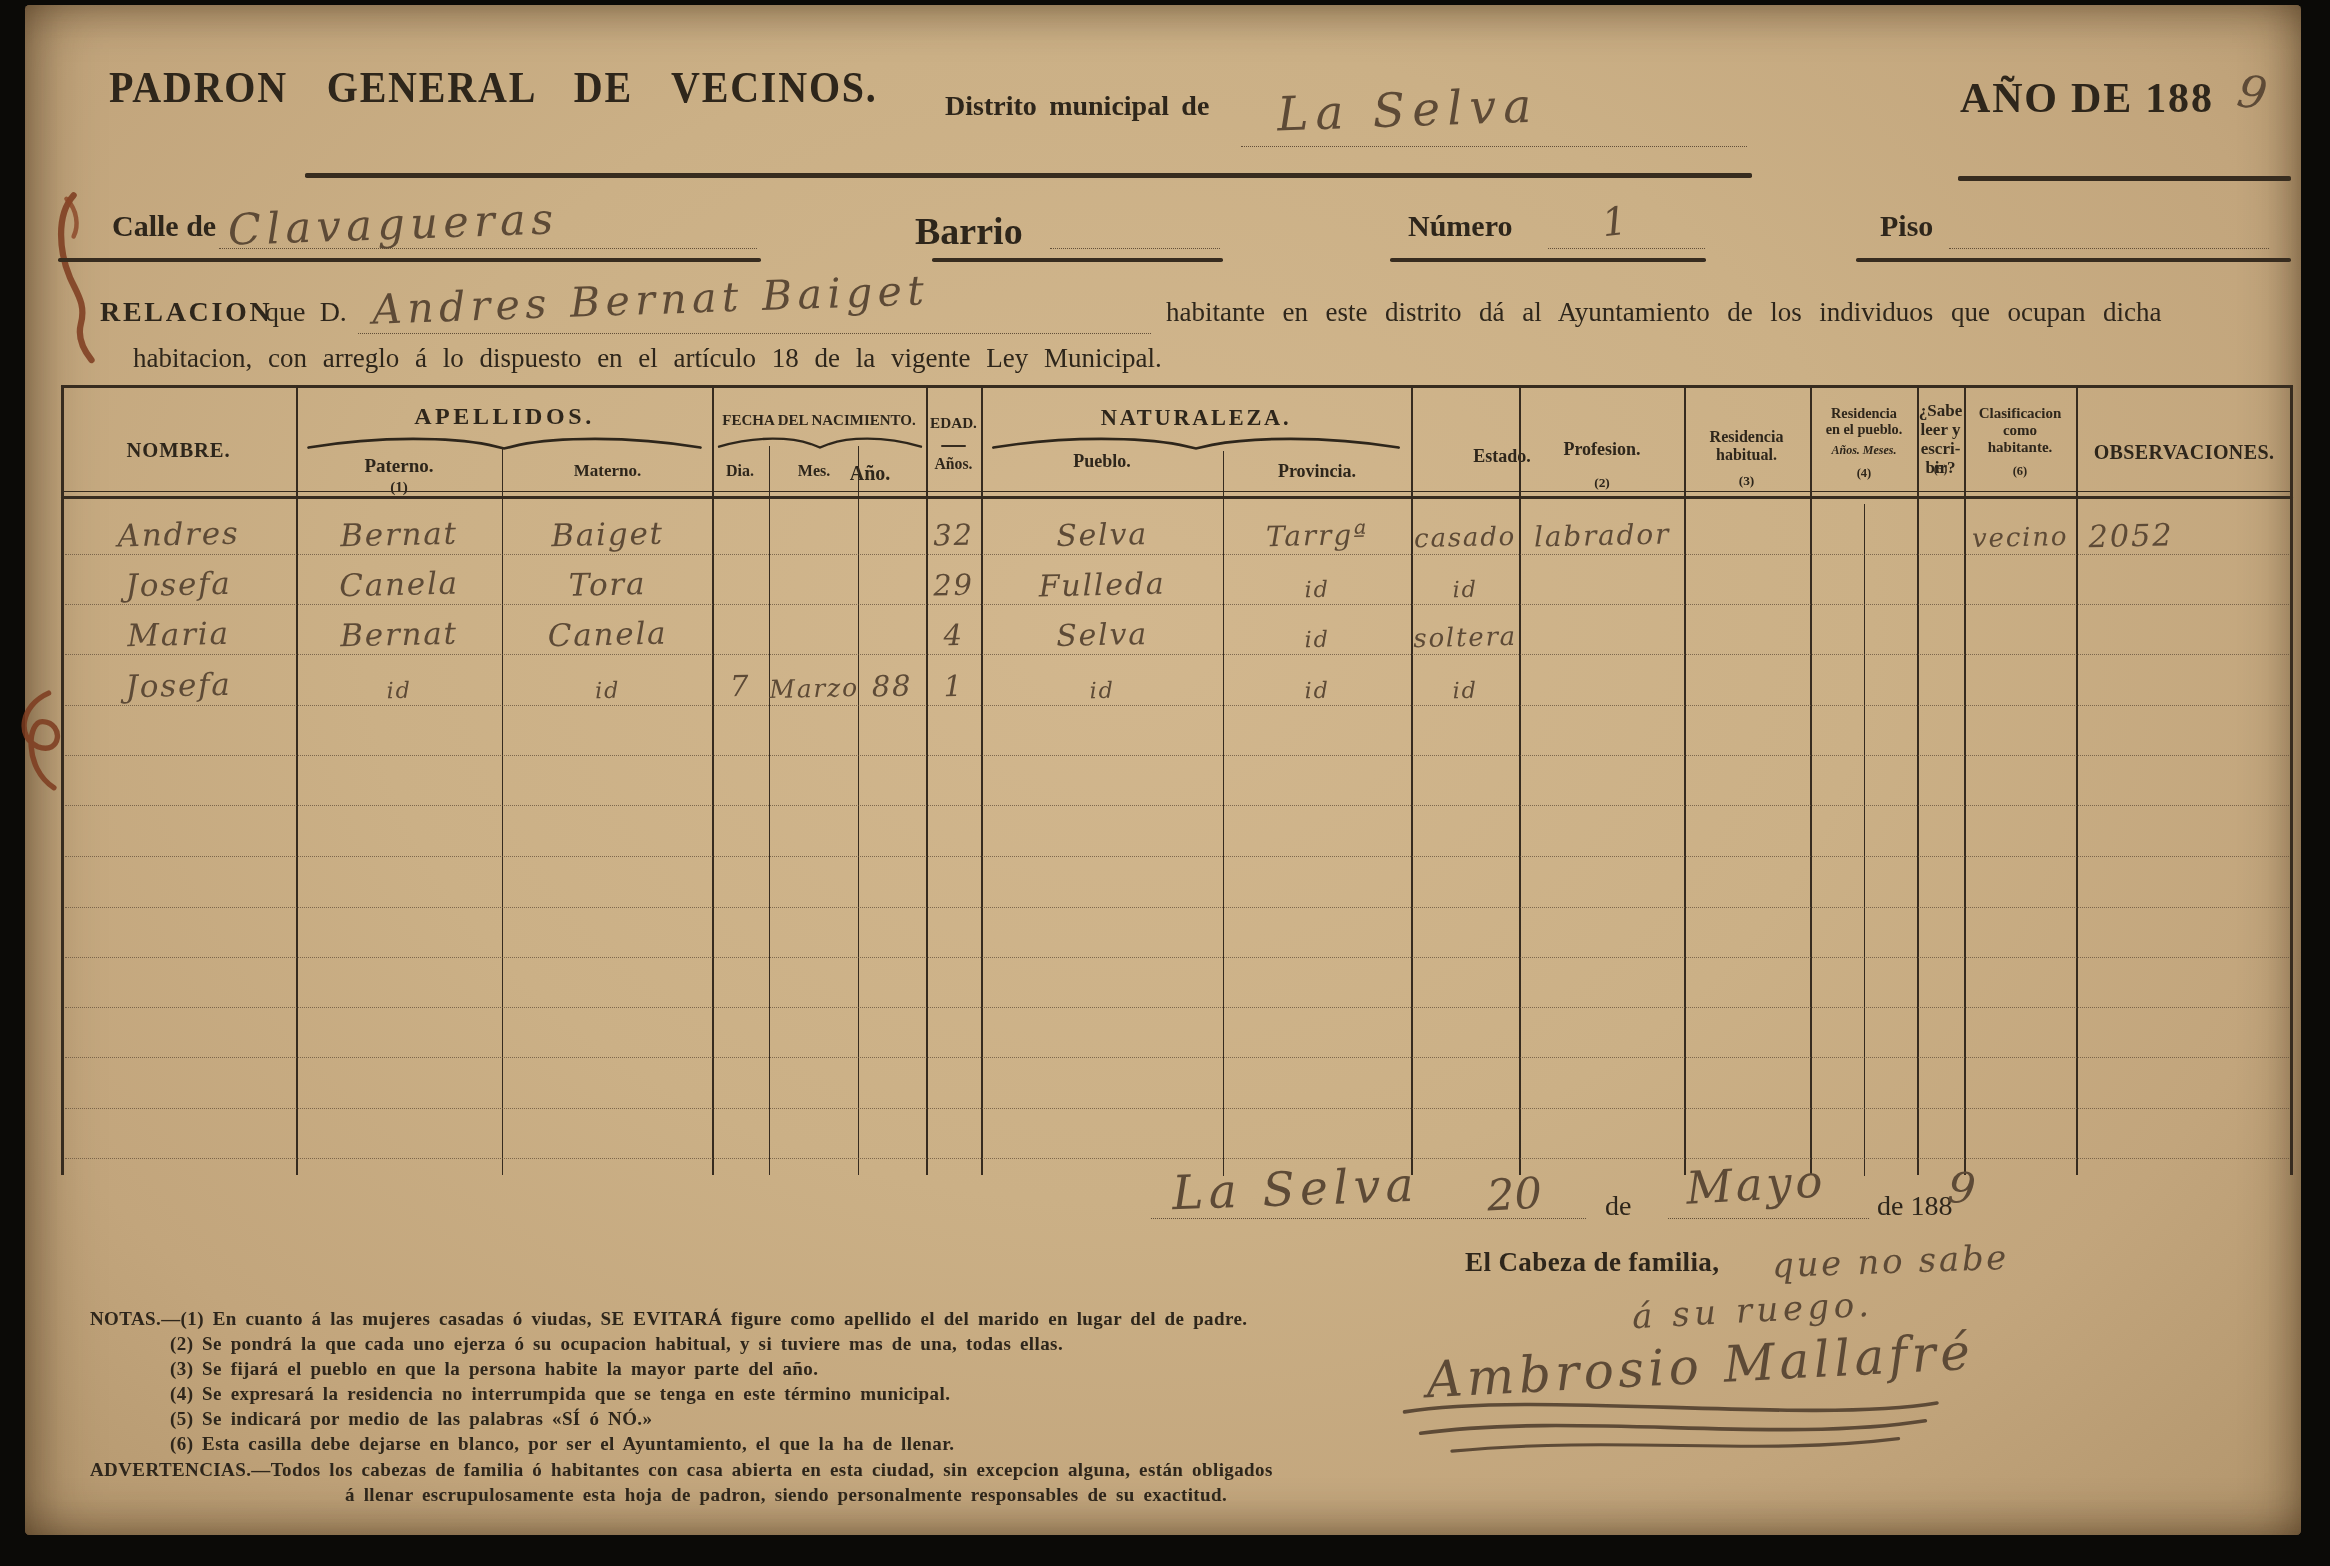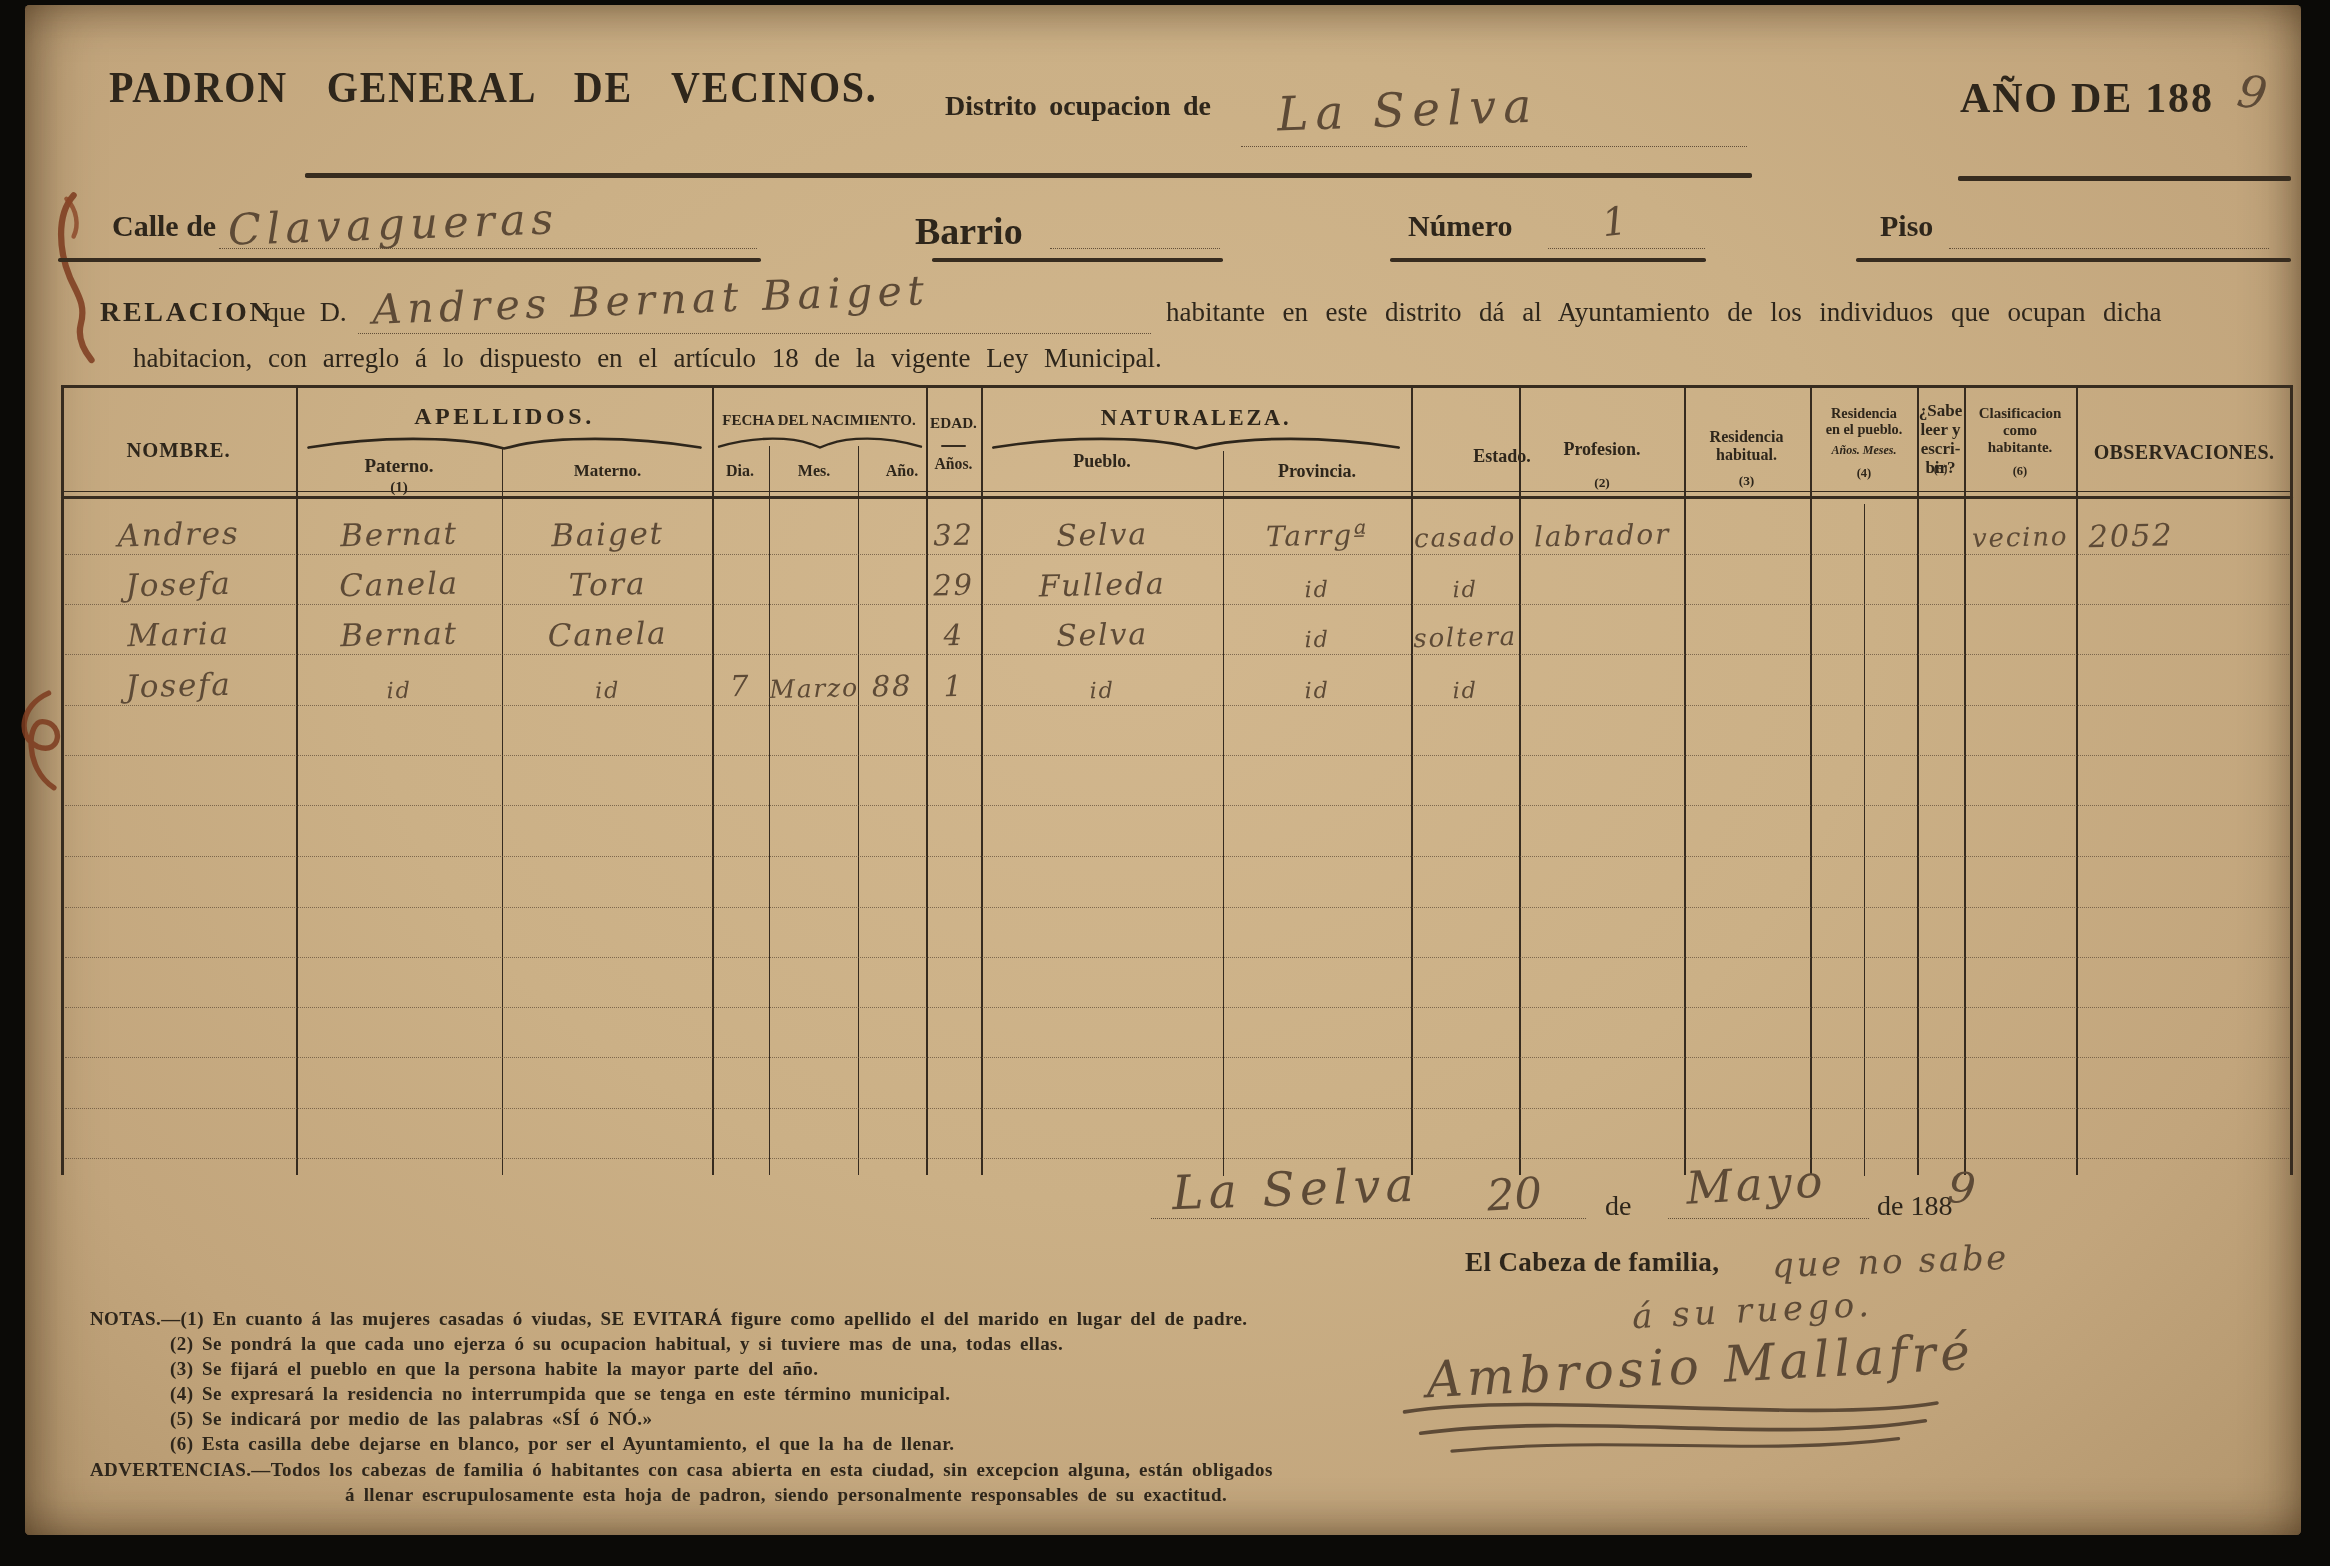--- a/index.html
+++ b/index.html
@@ -35,21 +35,21 @@
       <path d="M26,10 C38,22 40,40 34,52" stroke="#8a4526" stroke-width="5" fill="none" stroke-linecap="round" opacity="0.8"></path>
     </svg>
   </div>
   <div class="abs" style="left:9px;top:686px;">
     <svg width="72" height="116" viewBox="0 0 80 130">      
         <path d="M44,8 C12,22 8,58 32,68 C58,78 62,42 38,40 C20,38 16,92 50,114" stroke="#7c3b1f" stroke-width="6" fill="none" stroke-linecap="round" opacity="0.85"></path>
     </svg>
   </div>
 
   <div class="abs print b" style="left:109px;top:61px;font-size:40px;letter-spacing:1.8px;word-spacing:27px;transform:scale(1,1.1);transform-origin:left top;">PADRON GENERAL DE VECINOS.</div>
-  <div class="abs print b" style="left:945px;top:90px;font-size:28px;word-spacing:5.4px;">Distrito ocupacion de</div>
+  <div class="abs print b" style="left:945px;top:90px;font-size:28px;word-spacing:5.4px;">Distrito municipal de</div>
   <div class="abs hw" style="left:1277px;top:82px;font-size:47px;letter-spacing:7.2px;transform:rotate(-2deg);">La Selva</div>
   <div class="abs dot" style="left:1241px;top:146px;width:506px;"></div>
   <div class="abs print b" style="left:1960px;top:74px;font-size:42px;letter-spacing:1.8px;">AÑO DE 188</div>
   <div class="abs hw" style="left:2238px;top:66px;font-size:45px;transform:rotate(10deg);">9</div>
   <div class="abs rule" style="left:305px;top:173px;width:1447px;height:4.5px;"></div>
   <div class="abs rule" style="left:1958px;top:176px;width:333px;height:4.5px;"></div>
 
   <div class="abs print b i" style="left:112px;top:209px;font-size:30px;">Calle de</div>
   <div class="abs hw" style="left:228px;top:199px;font-size:43px;letter-spacing:5.4px;transform:rotate(-2deg);">Clavagueras</div>
   <div class="abs dot" style="left:219px;top:248px;width:538px;"></div>
@@ -88,21 +88,21 @@
   <div class="abs hdr" style="left:502px;top:461px;width:211px;font-size:17px;">Materno.</div>
 
   <div class="abs hdr" style="left:712px;top:412px;width:214px;font-size:15px;">FECHA DEL NACIMIENTO.</div>
   <div class="abs" style="left:717px;top:436px;">
     <svg width="206" height="14.3" viewBox="0 0 230 16">
         <path d="M2,12 C45,-1 85,2 105,9 L115,13 L125,9 C145,2 185,-1 228,12" stroke="#2e261b" stroke-width="2.6" fill="none" stroke-linecap="round"></path>
       </svg>
   </div>
   <div class="abs hdr" style="left:712px;top:462px;width:56px;font-size:16px;">Dia.</div>
   <div class="abs hdr" style="left:769px;top:462px;width:90px;font-size:16px;">Mes.</div>
-  <div class="abs hdr" style="left:860px;top:462px;width:84px;font-size:16px;">Año.</div>
+  <div class="abs hdr" style="left:828px;top:462px;width:84px;font-size:20px;">Año.</div>
 
   <div class="abs hdr" style="left:926px;top:414px;width:55px;font-size:15.2px;">EDAD.</div>
   <div class="abs rule" style="left:941px;top:445px;width:25px;height:1.8px;"></div>
   <div class="abs hdr" style="left:926px;top:455px;width:55px;font-size:15.7px;">Años.</div>
 
   <div class="abs hdr" style="left:981px;top:405px;width:430px;font-size:22.4px;letter-spacing:2.7px;">NATURALEZA.</div>
   <div class="abs" style="left:990px;top:436px;">
     <svg width="412" height="16" viewBox="0 0 460 18">
         <path d="M2,13 C88,-1 170,2 212,10 L230,14 L248,10 C290,2 372,-1 458,13" stroke="#2e261b" stroke-width="3" fill="none" stroke-linecap="round"></path>
       </svg>

